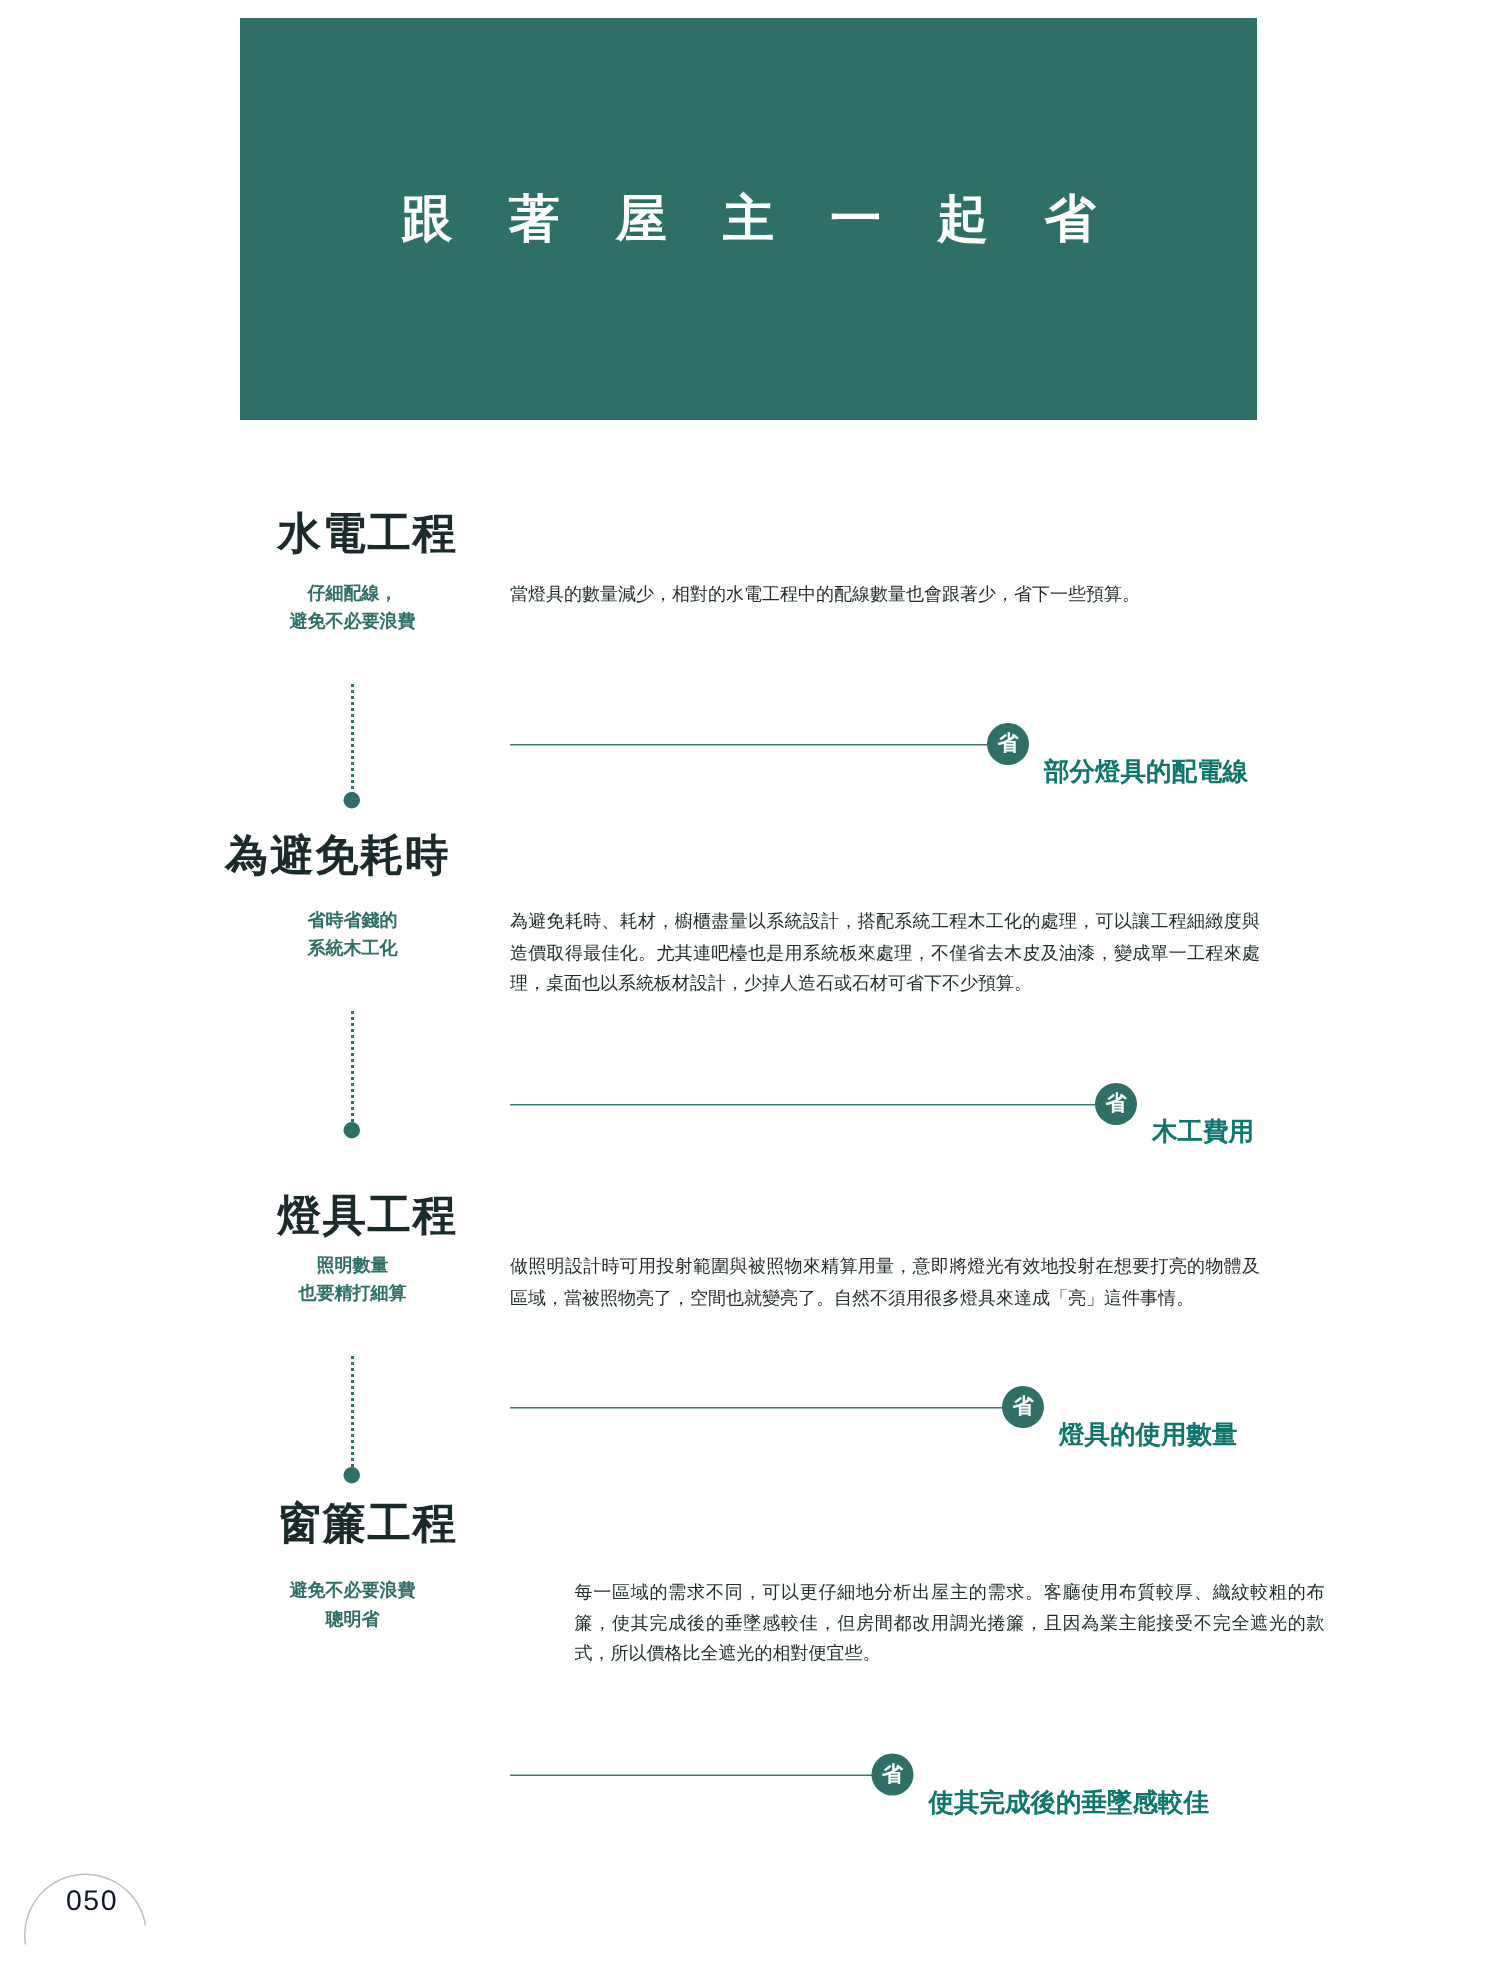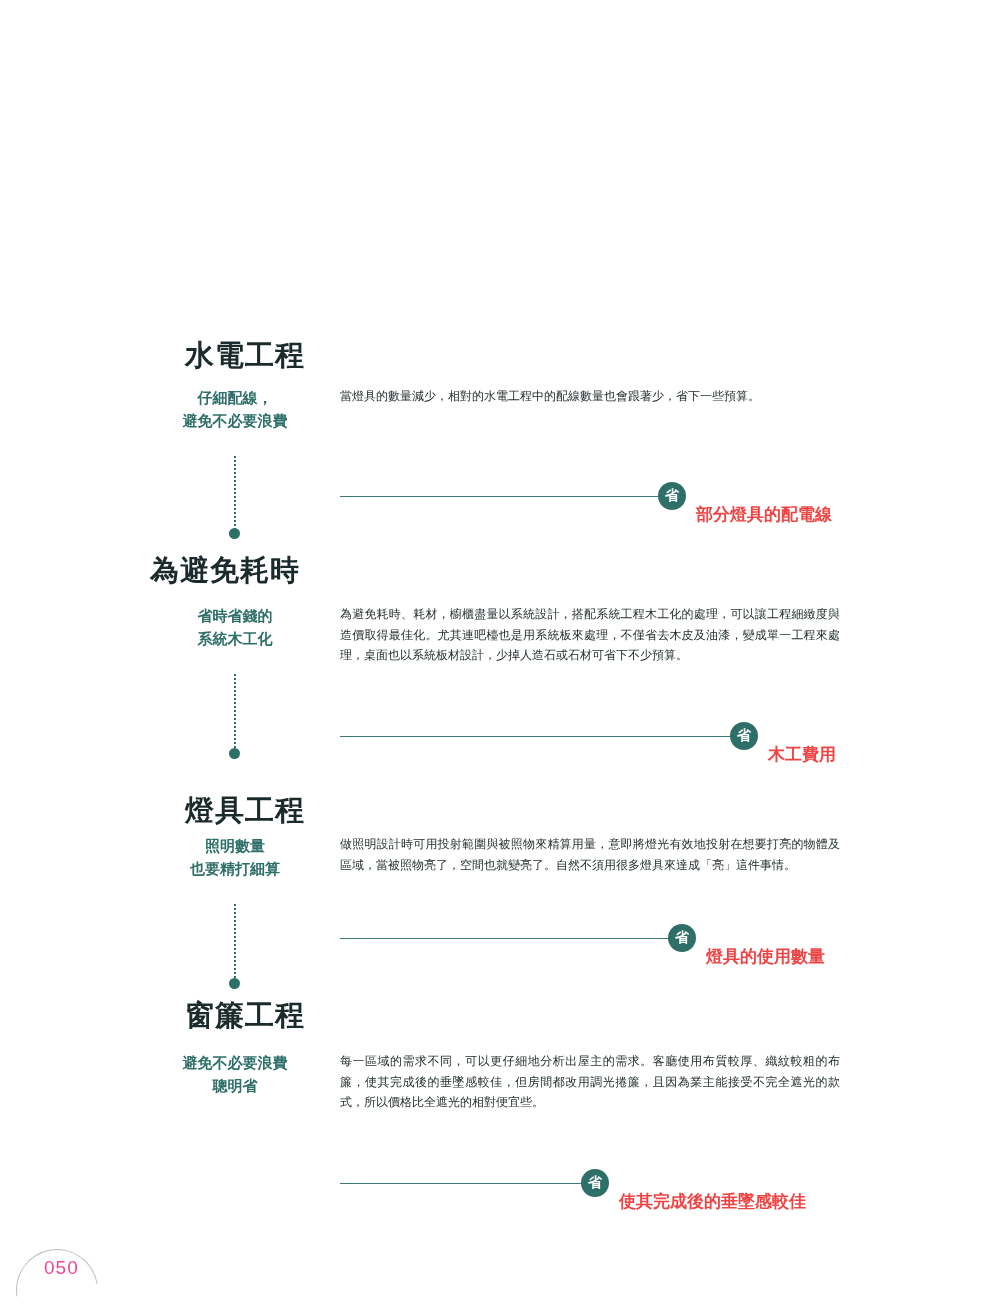--- a/index.html
+++ b/index.html
@@ -61,21 +61,21 @@
     color: #1b2a2a;
     white-space: nowrap;
   }
 
   .sec-sub {
     position: absolute;
     left: 140px;
     top: 48px;
     width: 190px;
     text-align: center;
-    font-size: 15px;
+    font-size: 12px;
     font-weight: bold;
     color: #2e6f68;
     line-height: 1.55;
   }
 
   .sec-body {
     position: absolute;
     left: 340px;
     top: 46px;
     width: 500px;
@@ -124,52 +124,55 @@
     display: flex;
     align-items: center;
     justify-content: center;
     flex: 0 0 auto;
     margin-left: -2px;
   }
   .result .rtext {
     margin-left: 10px;
     font-size: 17px;
     font-weight: bold;
-    color: #ef4444;
+    color: #0f766e;
     white-space: nowrap;
     margin-top: 36px;
   }
 
   
   .folio {
     position: absolute;
     left: 44px;
     bottom: 34px;
     font-size: 19px;
-    color: #ec4899;
+    color: #0f172a;
     letter-spacing: 1px;
   }
   .folio-arc {
     position: absolute;
     left: 16px;
     bottom: -18px;
     width: 80px;
     height: 80px;
     border: 1px solid #b9c2c2;
     border-radius: 50%;
     border-right-color: transparent;
     border-bottom-color: transparent;
     transform: rotate(36deg);
   }
 </style>
 </head>
 <body>
 
 <div class="page">
 
+  <div class="banner">
+    <div class="banner-title">跟 著 屋 主 一 起 省</div>
+  </div>
 
   <div class="section">
     <div class="sec-title" style="top:330px;">水電工程</div>
     <div class="sec-sub" style="top:380px; white-space:pre-line;">仔細配線，
 避免不必要浪費</div>
     <div class="sec-body" style="top:380px;">當燈具的數量減少，相對的水電工程中的配線數量也會跟著少，省下一些預算。</div>
     <div class="rail" style="top:450px; height:78px;"></div>
     <div class="rail-dot" style="top:522px;"></div>
     <div class="result" style="left:340px; top:475px; width:498px;">
       <div class="line" style="width:320px;"></div>
@@ -203,21 +206,21 @@
       <div class="line" style="width:330px;"></div>
       <div class="badge">省</div>
       <div class="rtext">燈具的使用數量</div>
     </div>
   </div>
 
   <div class="section">
     <div class="sec-title" style="top:990px;">窗簾工程</div>
     <div class="sec-sub" style="top:1045px; white-space:pre-line;">避免不必要浪費
 聰明省</div>
-    <div class="sec-body" style="top:1045px;">每一區域的需求不同，可以更仔細地分析出屋主的需求。客廳使用布質較厚、織紋較粗的布簾，使其完成後的垂墜感較佳，但房間都改用調光捲簾，且因為業主能接受不完全遮光的款式，所以價格比全遮光的相對便宜些。</div>
+    <div class="sec-body" style="top:1045px;margin-left:43px;">每一區域的需求不同，可以更仔細地分析出屋主的需求。客廳使用布質較厚、織紋較粗的布簾，使其完成後的垂墜感較佳，但房間都改用調光捲簾，且因為業主能接受不完全遮光的款式，所以價格比全遮光的相對便宜些。</div>
     <div class="result" style="left:340px; top:1162px; width:498px;">
       <div class="line" style="width:243px;"></div>
       <div class="badge">省</div>
       <div class="rtext">使其完成後的垂墜感較佳</div>
     </div>
   </div>
 
   <div class="folio">050</div>
   <div class="folio-arc"></div>
 

